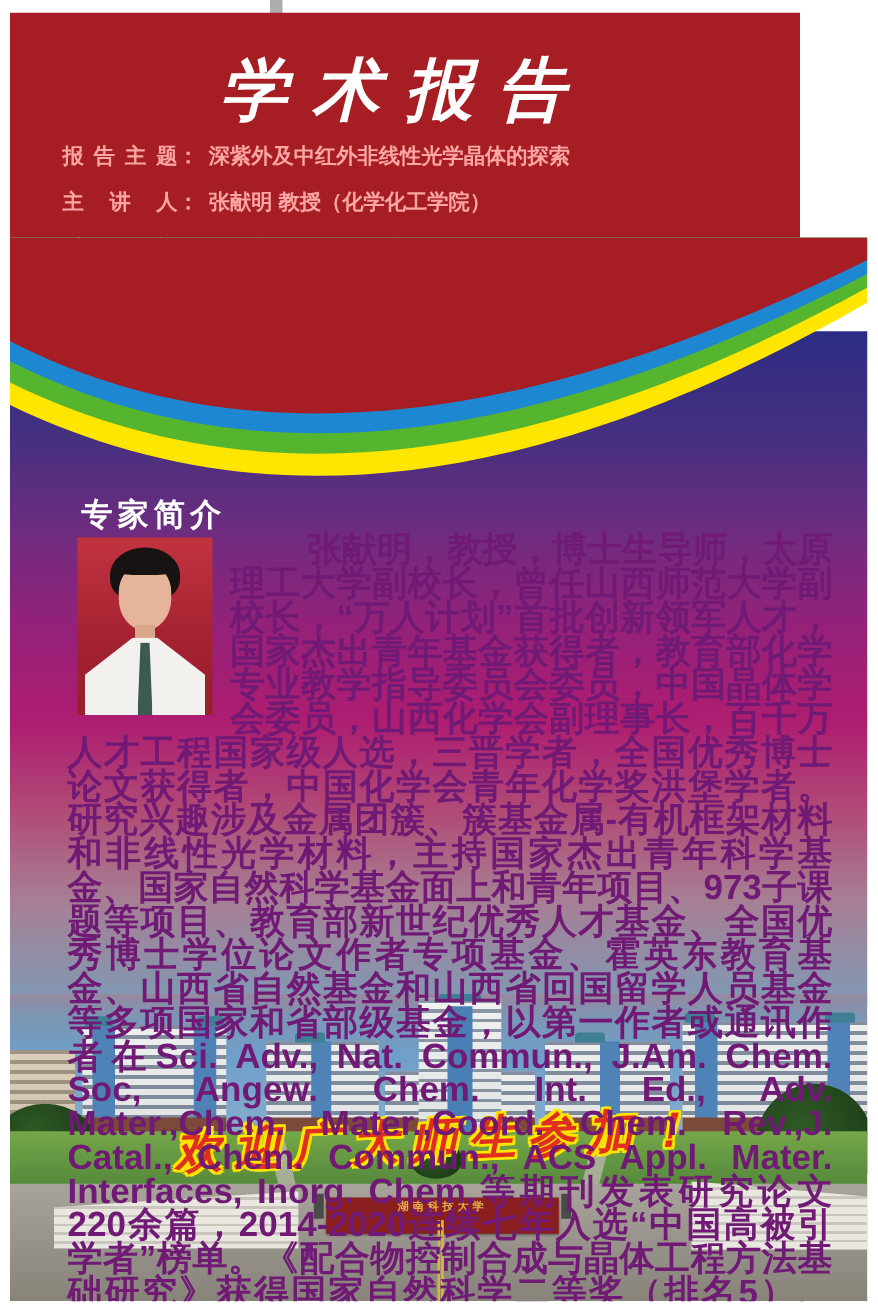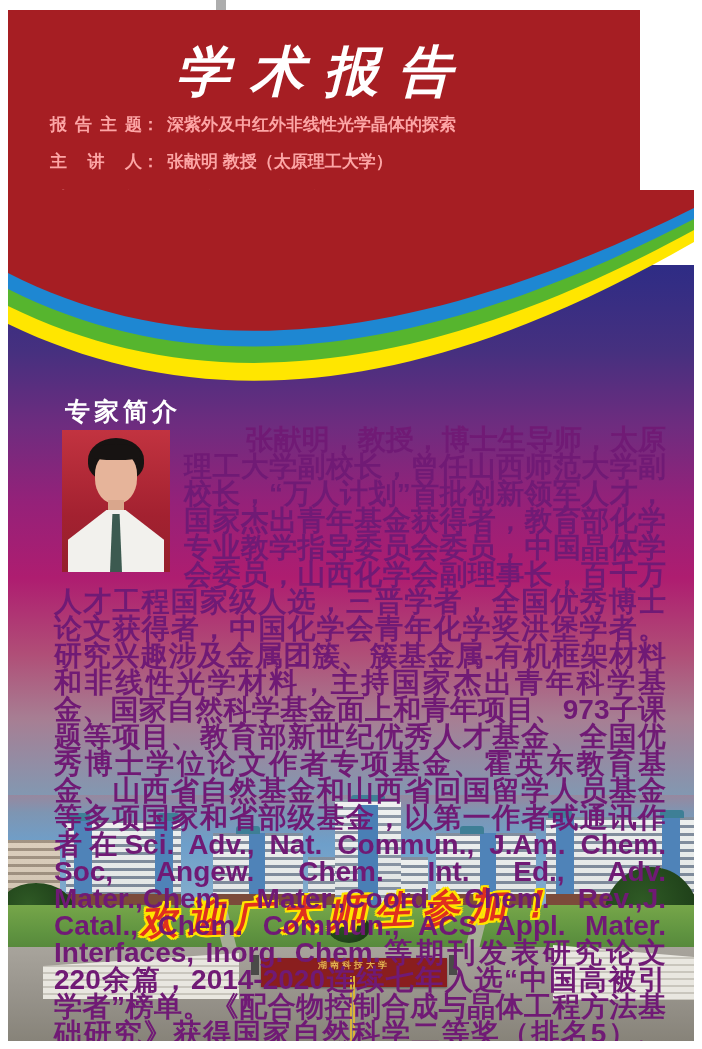--- a/index.html
+++ b/index.html
@@ -106,21 +106,21 @@
 
   <div class="mid-section"></div>
 
   <div class="red-top">
     <div class="poster-title">学术报告</div>
     <div class="info-block">
       <div class="info-row">
         <span class="info-label">报告主题</span><span class="info-colon">：</span><span>深紫外及中红外非线性光学晶体的探索</span>
       </div>
       <div class="info-row">
-        <span class="info-label">主讲人</span><span class="info-colon">：</span><span>张献明 教授（太原理工大学）</span>
+        <span class="info-label">主讲人</span><span class="info-colon">：</span><span>张献明 教授（化学化工学院）</span>
       </div>
       <div class="info-row">
         <span class="info-label">时间</span><span class="info-colon">：</span><span>2021年11月26日下午4:30（周五）</span>
       </div>
       <div class="info-row">
         <span class="info-label">地点</span><span class="info-colon">：</span><span>化工楼三楼学术报告厅</span>
       </div>
       <div class="info-row">
         <span class="info-label">主办单位</span><span class="info-colon">：</span><span>化学化工学院</span>
       </div>

